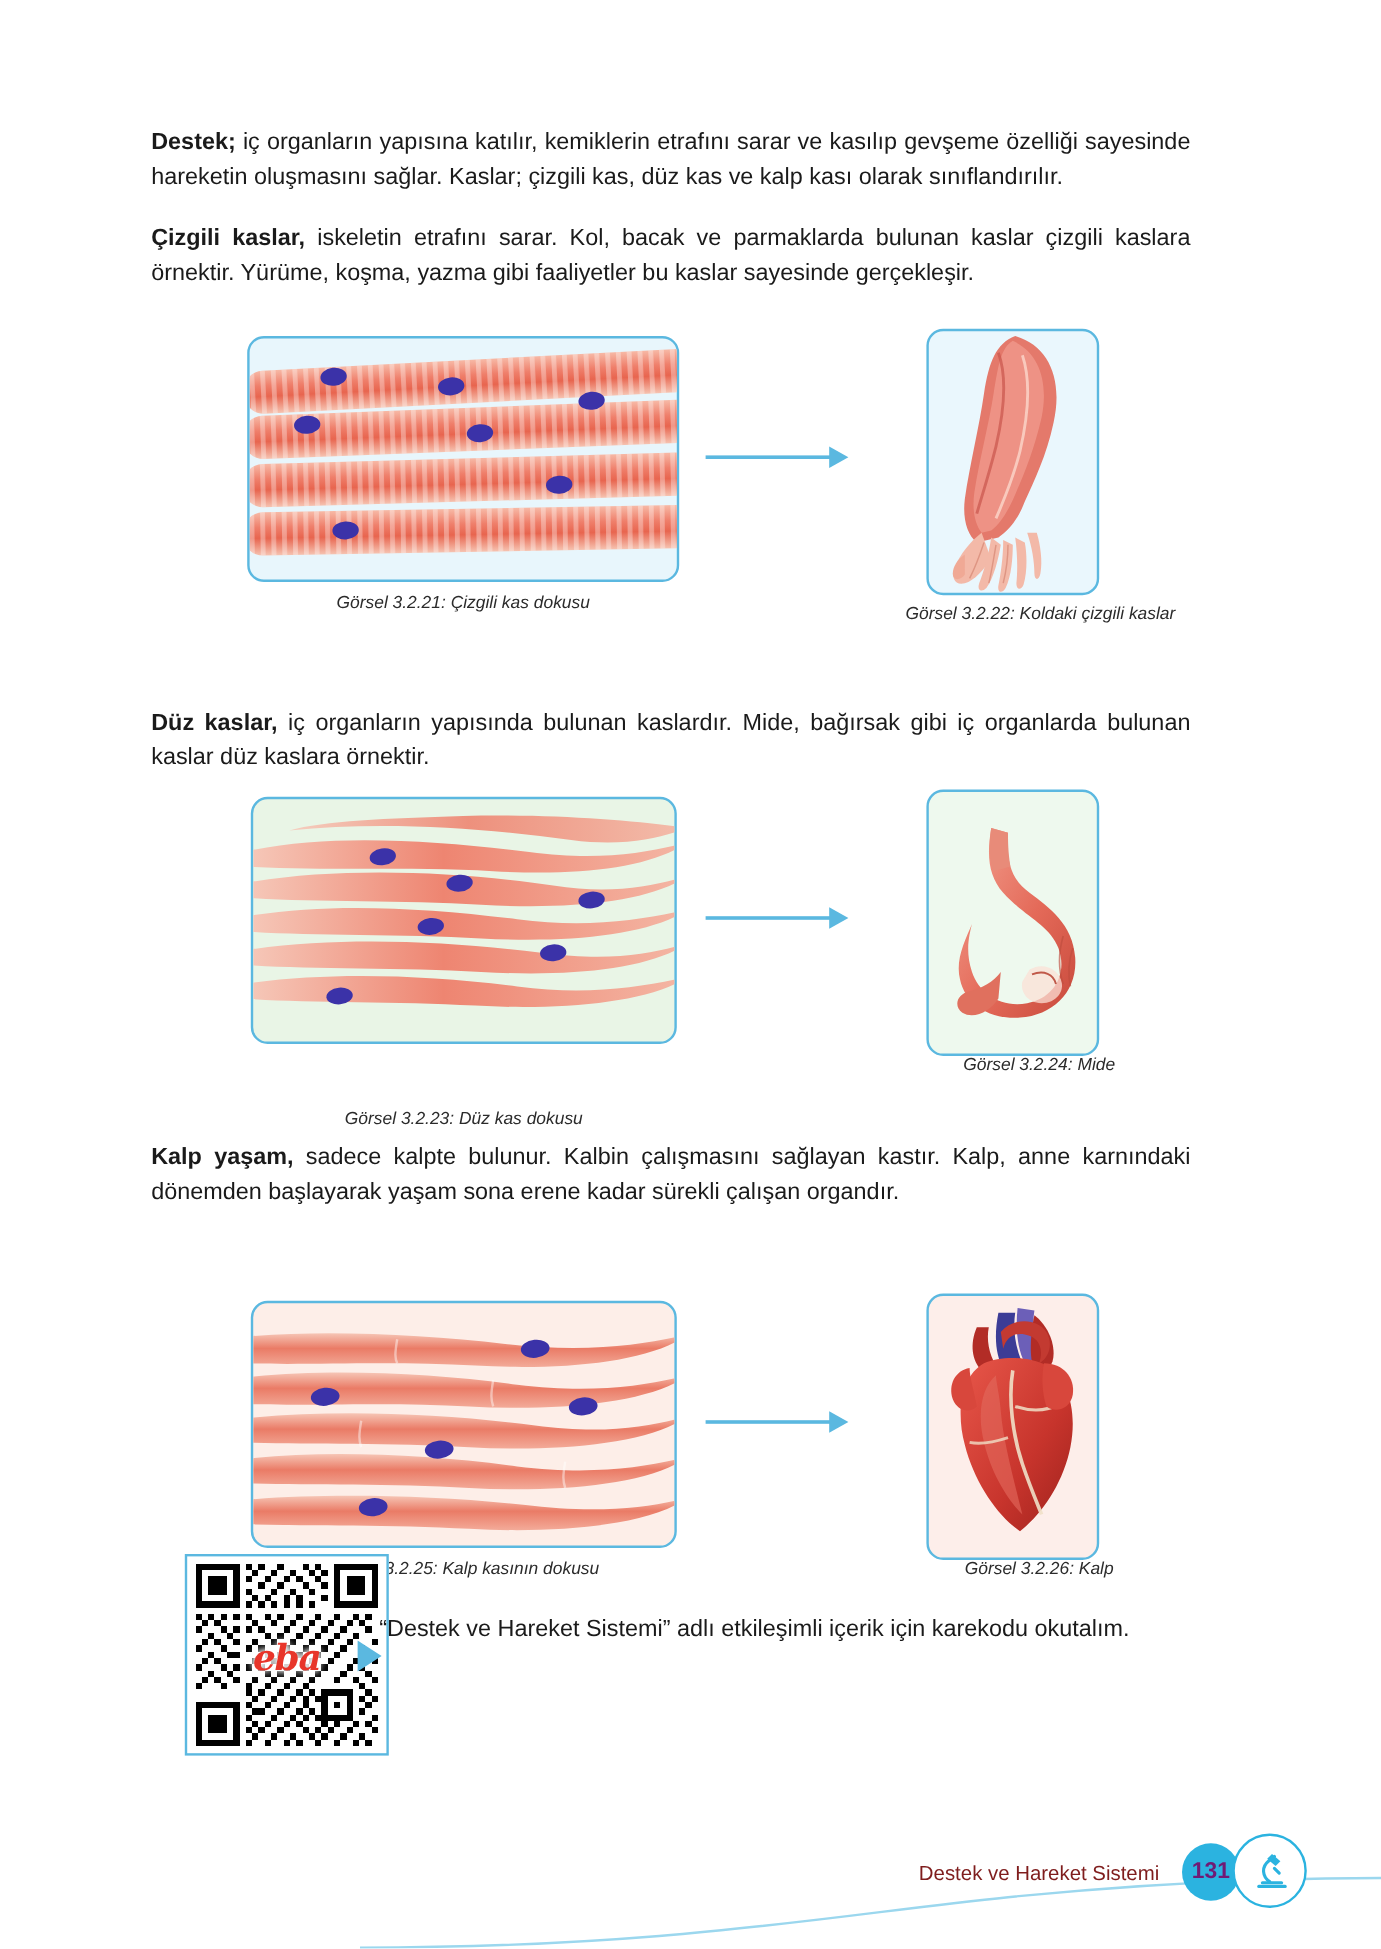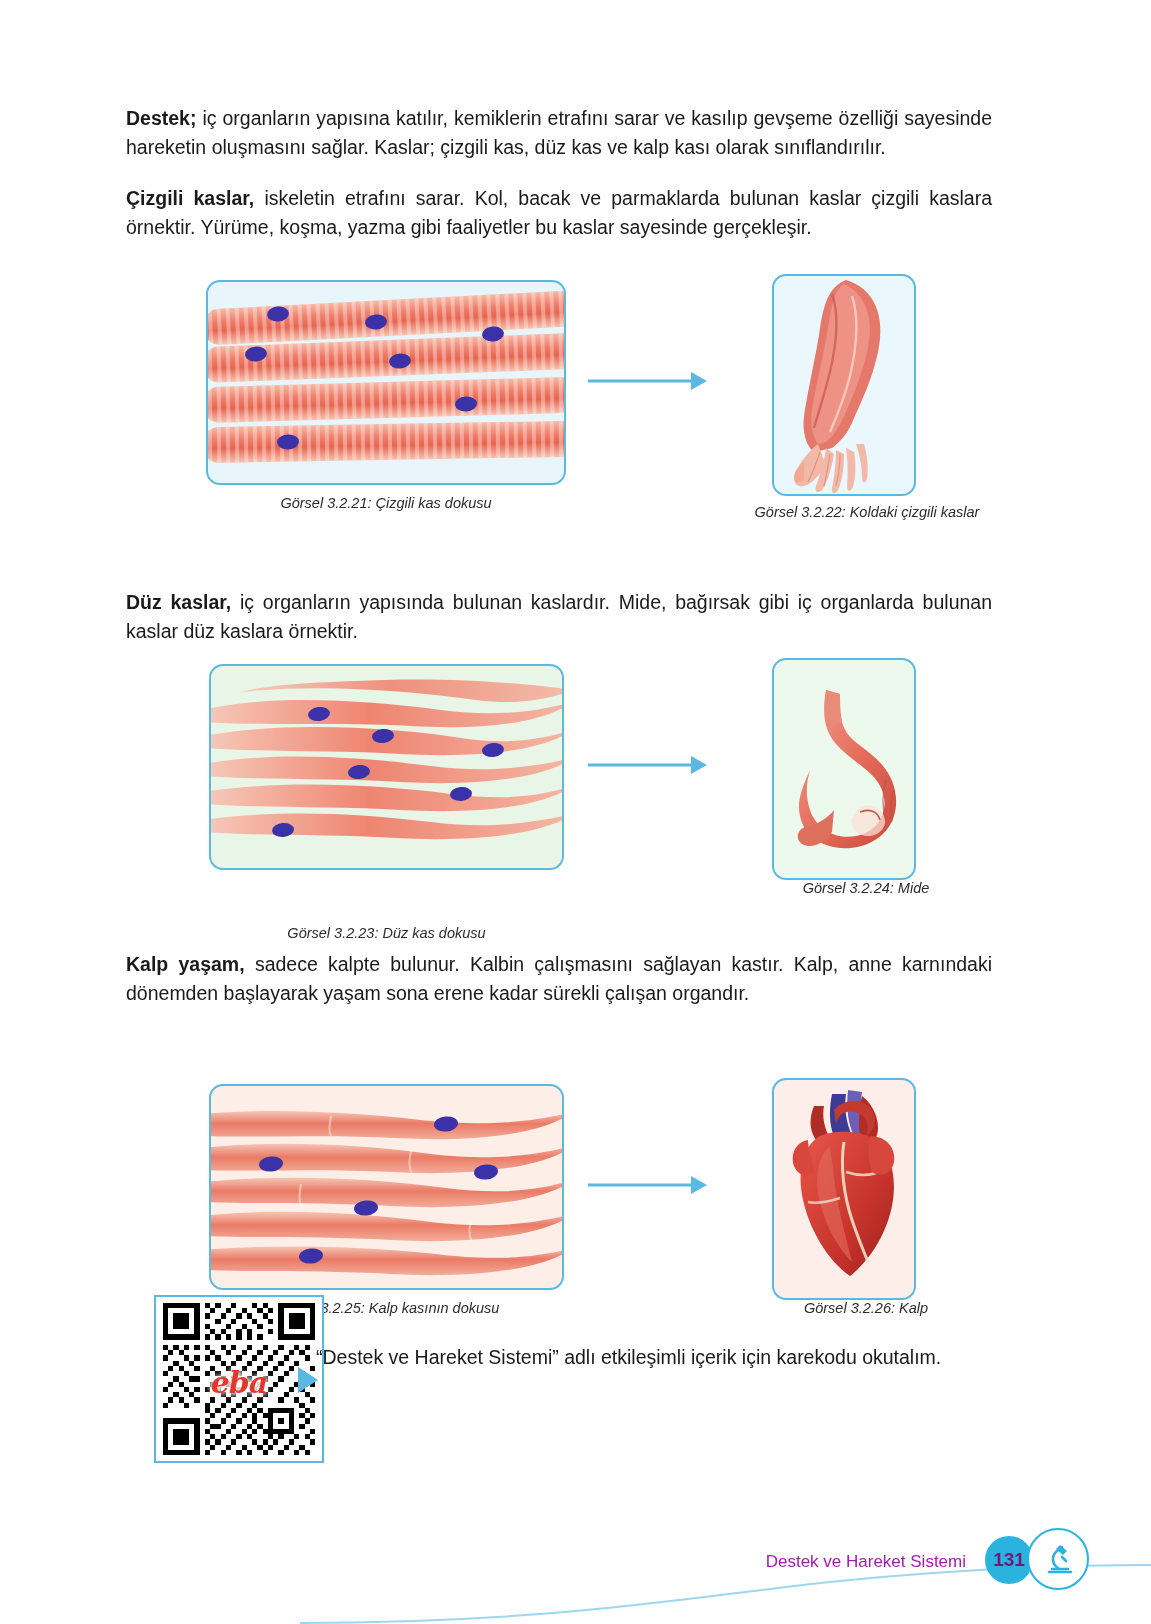--- a/index.html
+++ b/index.html
@@ -74,21 +74,21 @@
   .footer-band {
     position: absolute;
     left: 0; bottom: 0;
     width: 1151px; height: 120px;
   }
   .footer-text {
     position: absolute;
     right: 185px;
     bottom: 52px;
     font-size: 17px;
-    color: #a21caf;
+    color: #7f1d1d;
   }
   .page-badge {
     position: absolute;
     right: 118px;
     bottom: 40px;
     width: 48px; height: 48px;
     border-radius: 50%;
     background: #2bb3e0;
     color: #701a75;
     font-size: 19px;

